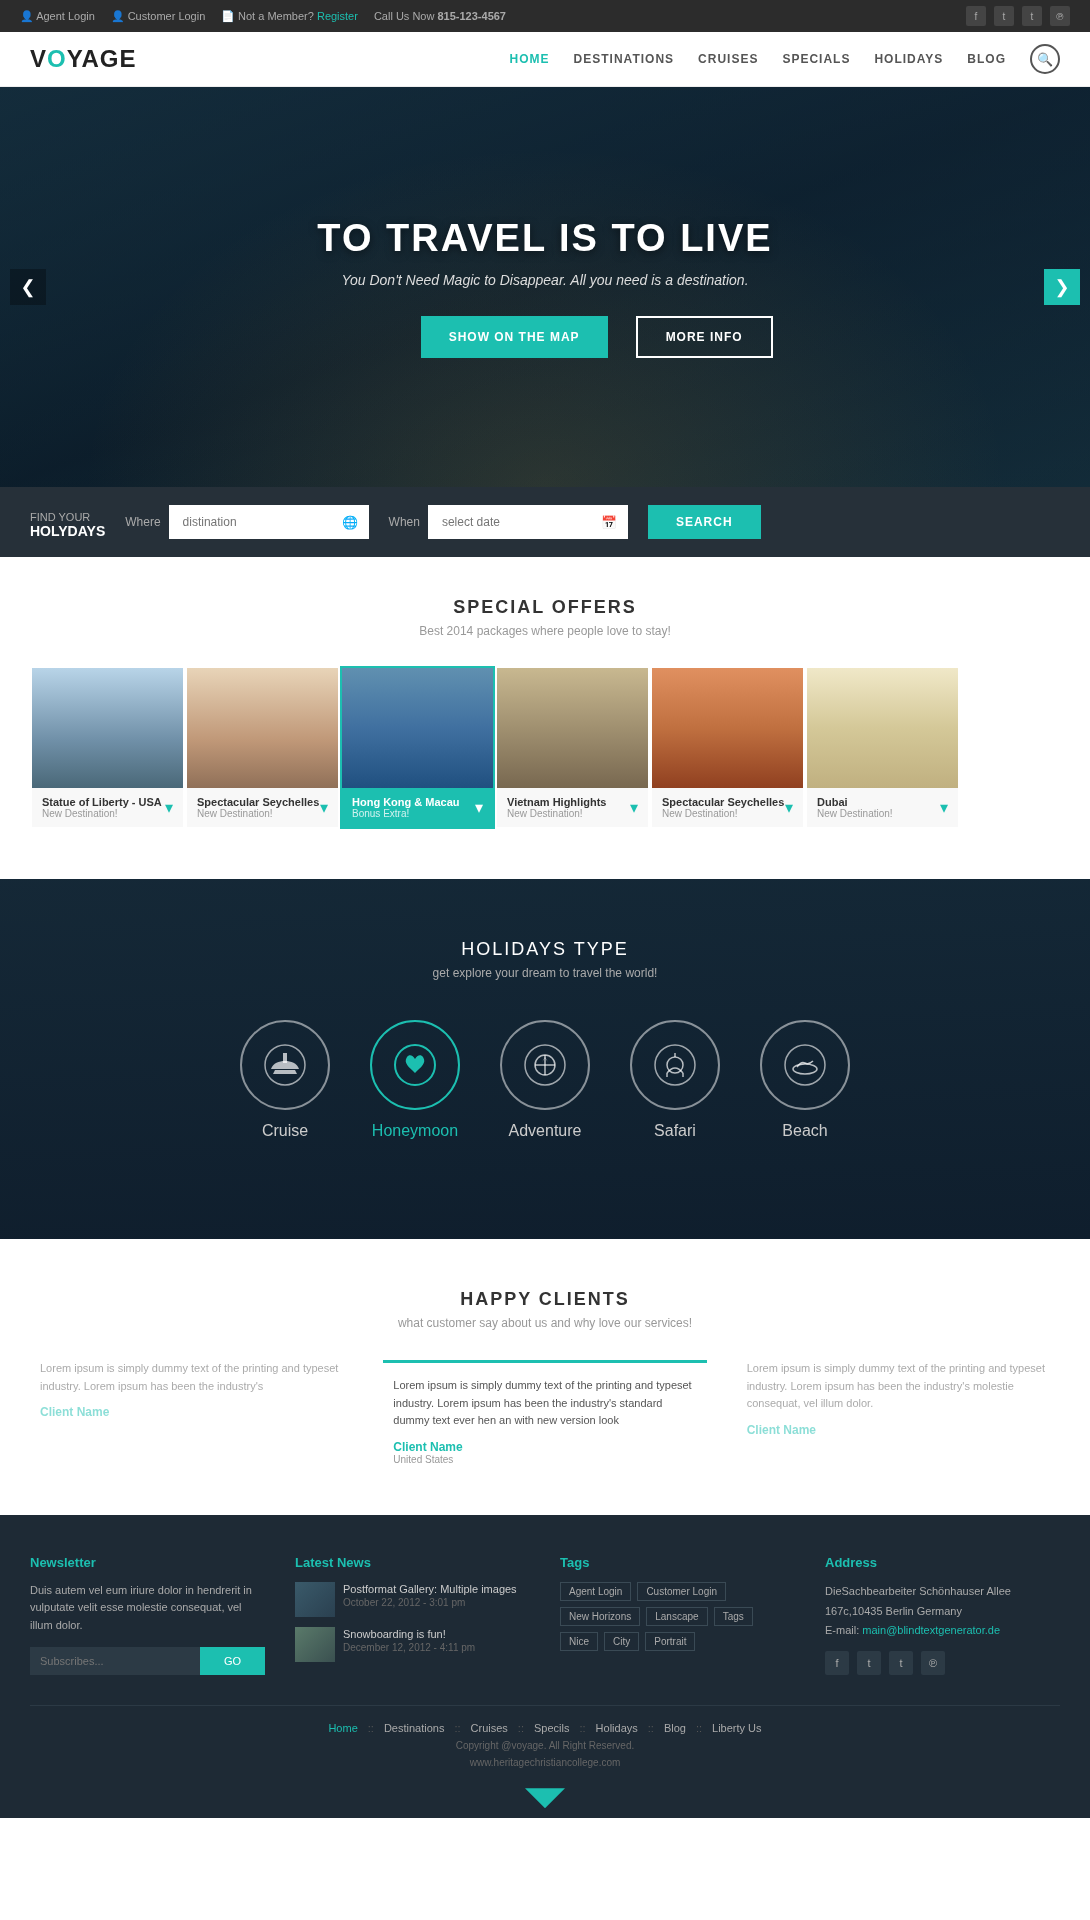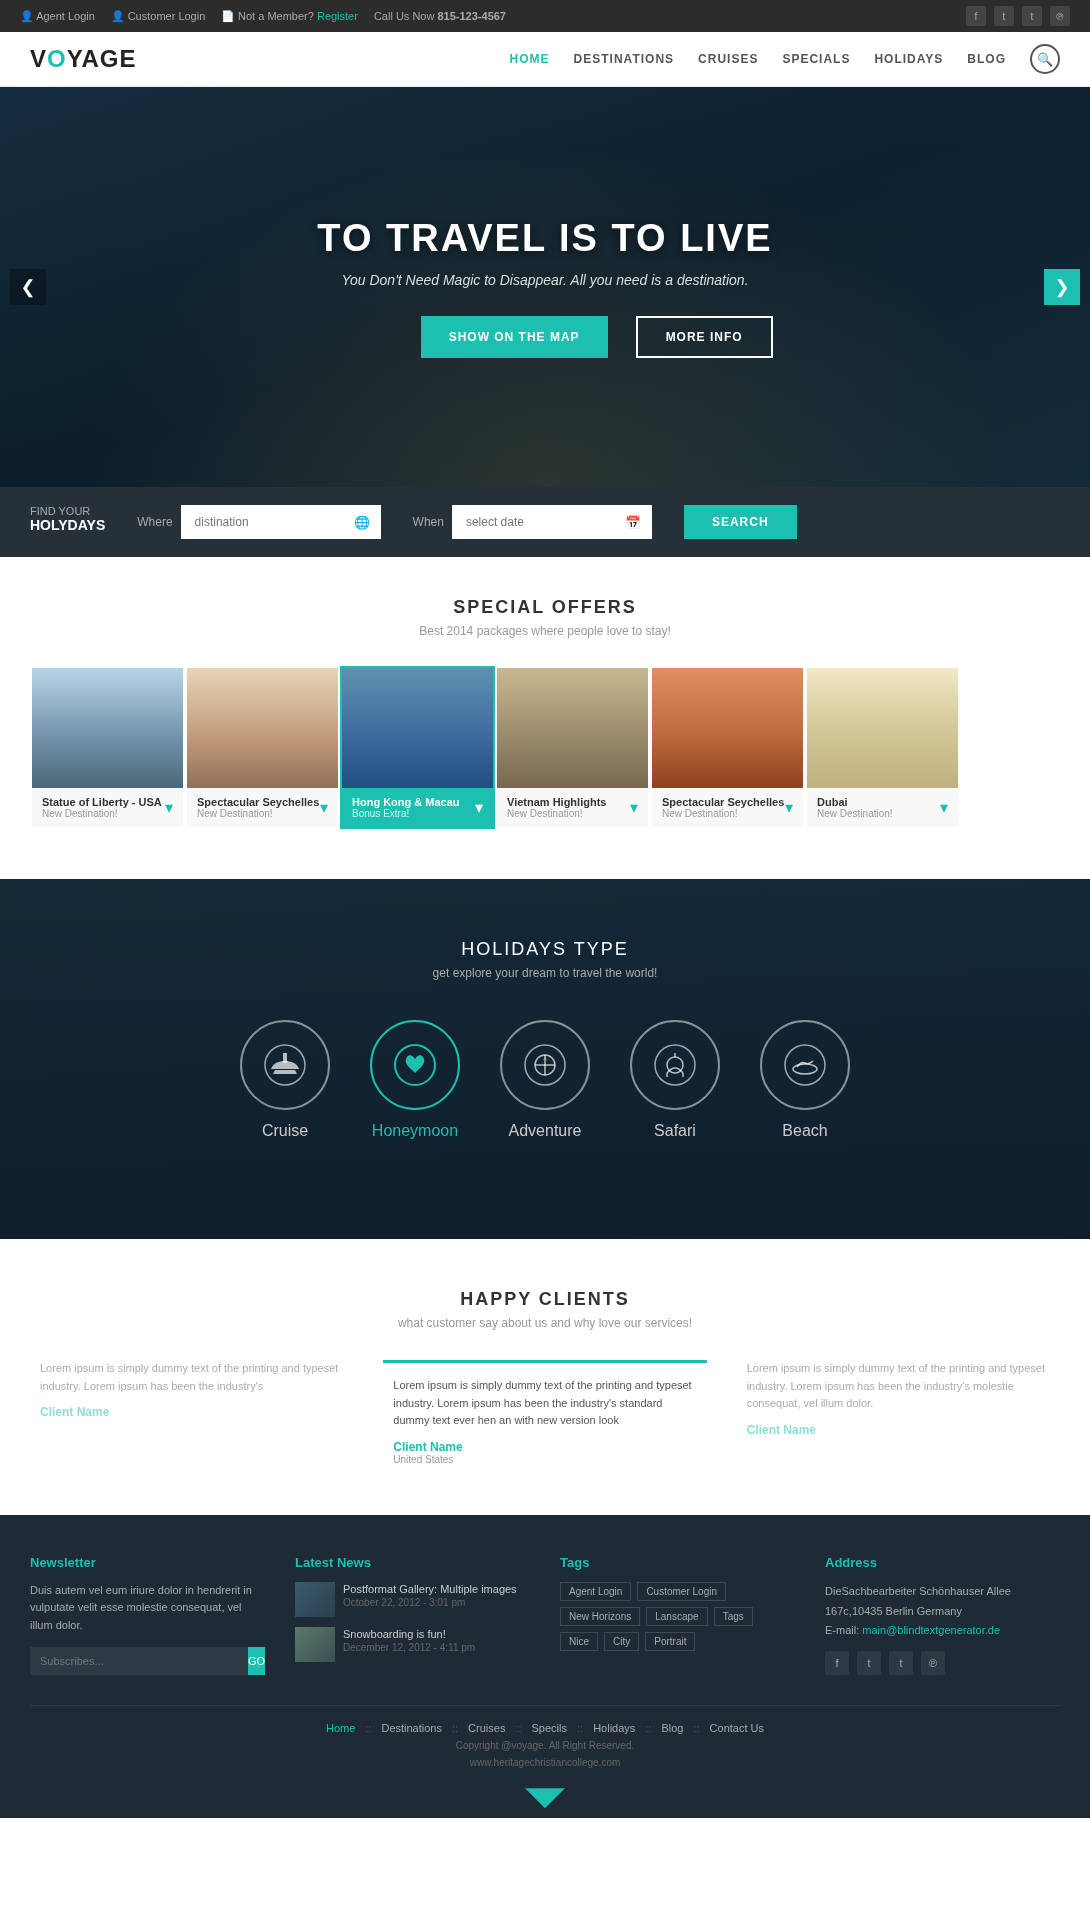--- a/index.html
+++ b/index.html
@@ -115,22 +115,22 @@
       color: #fff; font-size: 18px; cursor: pointer; z-index: 3;
     }
     .hero-arrow.left { left: 10px; }
     .hero-arrow.right { right: 10px; background: #1cbfb0; }
 
     
     .search-bar {
       background: rgba(20,30,40,0.92);
       padding: 18px 30px;
       display: flex;
-      align-items: flex-start;
-      gap: 32px;
+      align-items: flex-end;
+      gap: 20px;
     }
     .find-holidays { color: #fff; }
     .find-holidays .label { font-size: 11px; color: #aaa; text-transform: uppercase; }
     .find-holidays .bold { font-size: 14px; font-weight: 700; color: #fff; text-transform: uppercase; }
     .search-field {
       display: flex; align-items: center; gap: 8px;
       color: #aaa; font-size: 12px;
     }
     .search-field input {
       background: #fff; border: none; padding: 10px 14px;
@@ -270,21 +270,21 @@
     .footer-col p { font-size: 11px; color: #aaa; line-height: 1.6; }
     .newsletter-input {
       display: flex; gap: 0; margin-top: 12px;
     }
     .newsletter-input input {
       background: #2c3a45; border: none; color: #aaa;
       padding: 8px 10px; font-size: 11px; flex: 1;
     }
     .newsletter-input button {
       background: #1cbfb0; color: #fff; border: none;
-      padding: 8px 0; font-size: 11px; cursor: pointer;
+      padding: 8px 24px; font-size: 11px; cursor: pointer;
     }
     .news-item { display: flex; gap: 8px; margin-bottom: 10px; }
     .news-thumb {
       width: 40px; height: 35px;
       background: #3a4a55;
       flex-shrink: 0;
     }
     .news-thumb-1 { background: linear-gradient(135deg, #3a5a6a, #2a4050); }
     .news-thumb-2 { background: linear-gradient(135deg, #5a7a6a, #3a5050); }
     .news-text .news-title { font-size: 11px; color: #ccc; line-height: 1.4; }
@@ -673,21 +673,21 @@
       <a href="#">Destinations</a>
       <span class="separator">::</span>
       <a href="#">Cruises</a>
       <span class="separator">::</span>
       <a href="#">Specils</a>
       <span class="separator">::</span>
       <a href="#">Holidays</a>
       <span class="separator">::</span>
       <a href="#">Blog</a>
       <span class="separator">::</span>
-      <a href="#">Contact Us</a>
+      <a href="#">Liberty Us</a>
     </div>
     <div class="footer-copy">Copyright @voyage. All Right Reserved.</div>
     <div class="footer-website">www.heritagechristiancollege.com</div>
   </div>
 </footer>
 
 <div class="bottom-arrow">
   <div class="bottom-arrow-shape"></div>
 </div>
 

